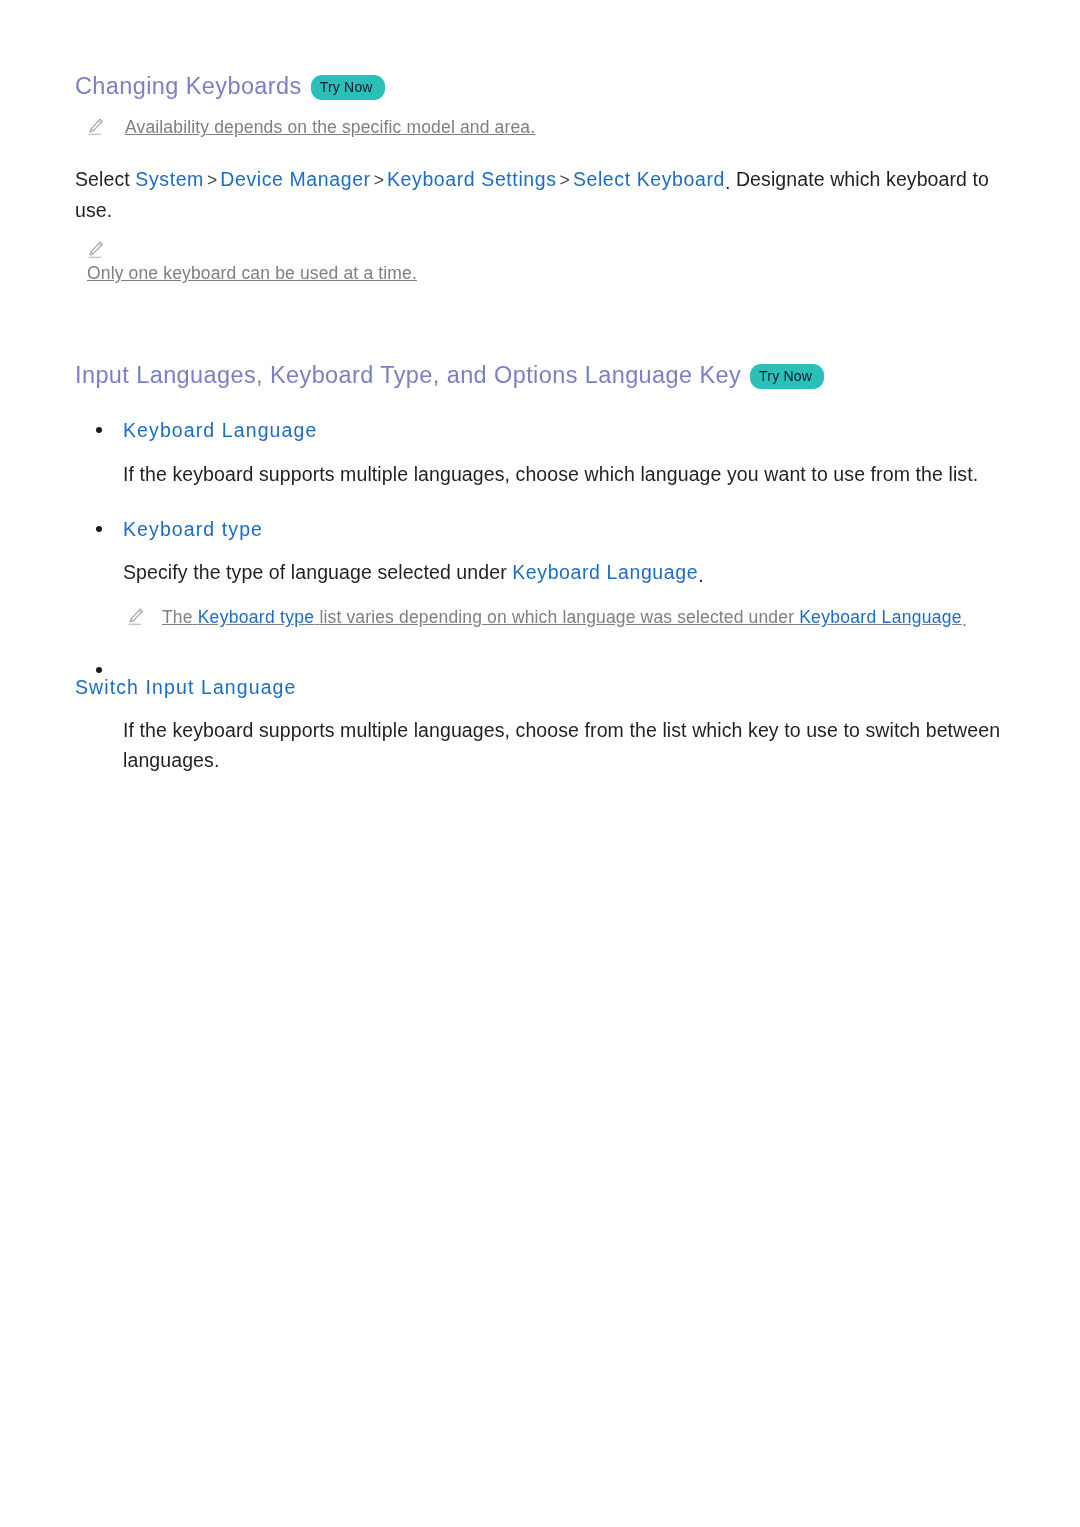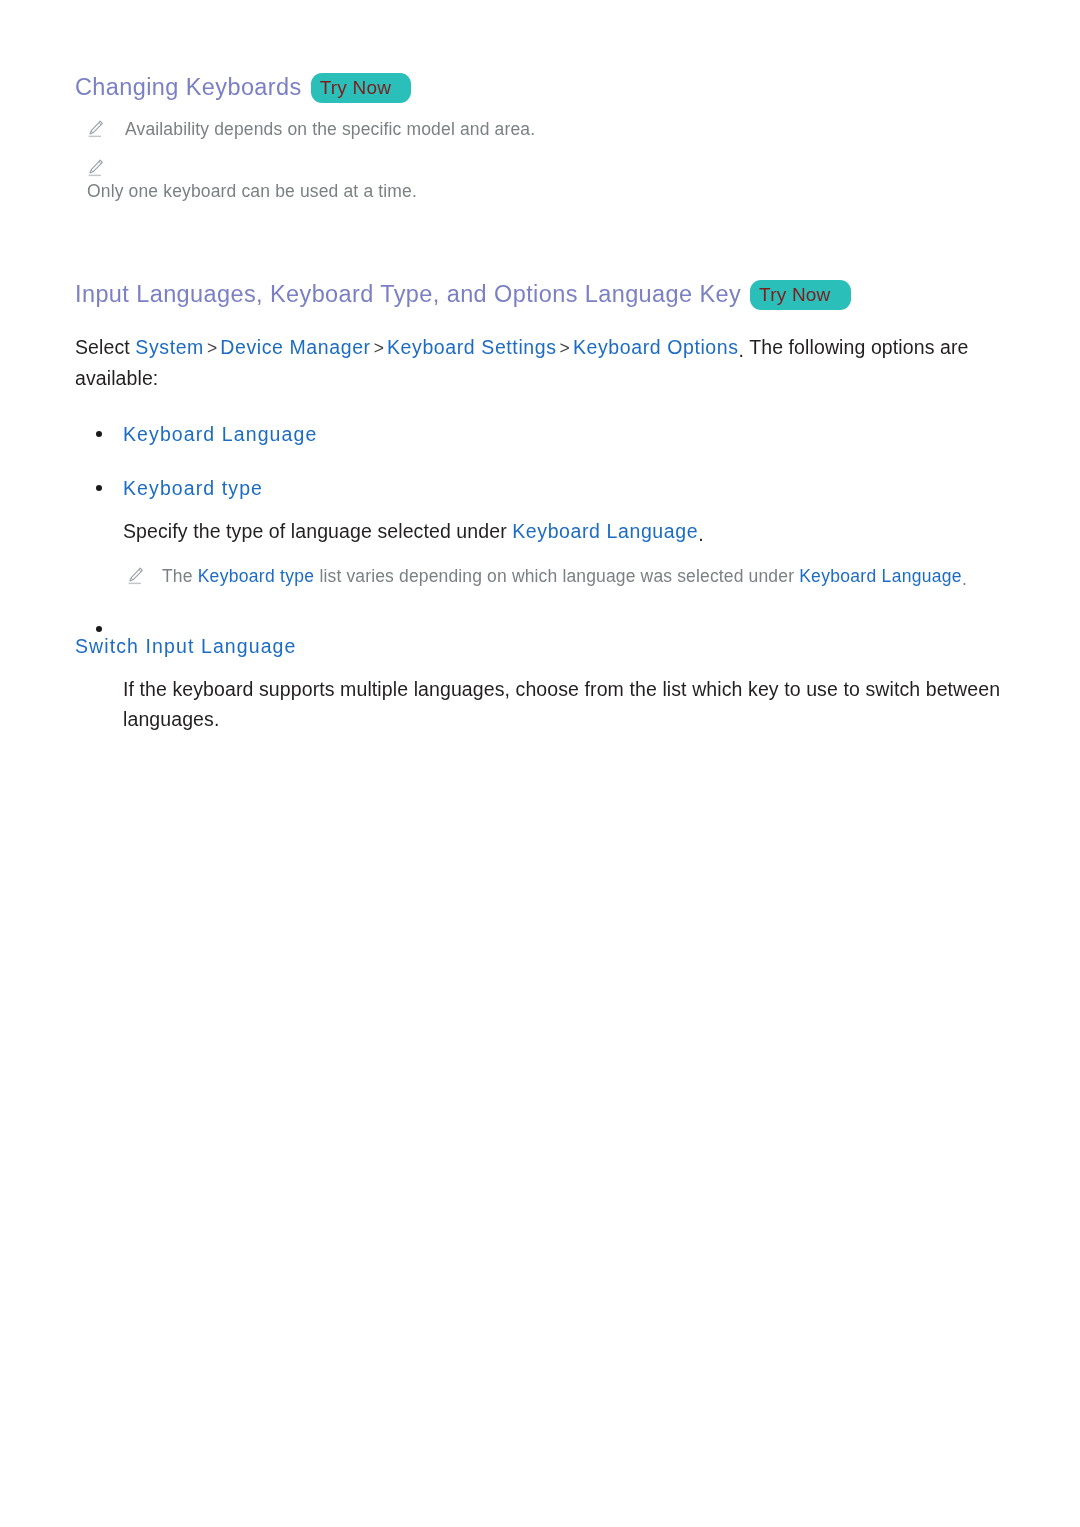--- a/index.html
+++ b/index.html
@@ -33,25 +33,25 @@
     align-items: center;
     flex-wrap: wrap;
     gap: 9px;
   }
   .heading-1 { padding-top: 72px; }
   .heading-2 { padding-top: 74px; }
 
   .try-now {
     display: inline-block;
     background: #2bbfba;
-    color: #7f1d1d;
-    font-size: 19px;
+    color: #0f172a;
+    font-size: 14px;
     line-height: 1;
     letter-spacing: 0.2px;
-    padding: 5px 20px 6px 9px;
+    padding: 5px 12px 6px 9px;
     border-radius: 11px;
     position: relative;
     top: 1px;
     white-space: nowrap;
   }
 
   
   .body-text {
     color: #231f20;
     font-size: 19.5px;
@@ -92,21 +92,21 @@
   .note-2 { padding-top: 12px; padding-left: 12px; flex-direction: column; }
   .note-nested { padding-top: 17px; padding-left: 52px; }
   .note .pencil {
     flex: 0 0 auto;
     width: 17px;
     height: 19px;
     margin-right: 21px;
     margin-top: 4px;
   }
   .note-nested .pencil { margin-right: 18px; }
-  .note-text { flex: 1 1 auto; }
+  .note-text { flex: 1 1 auto; text-decoration: underline; }
   .note-text .lnk { letter-spacing: 0.3px; }
 
   
   .bullet-row {
     display: flex;
     align-items: flex-start;
   }
   .bullet-1 { padding-top: 27px; }
   .bullet-2 { padding-top: 26px; }
   .bullet-3 { padding-top: 25px; flex-direction: column; }
@@ -154,48 +154,49 @@
       <svg viewBox="0 0 17 19" width="17" height="19" xmlns="http://www.w3.org/2000/svg">
         <path d="M13.2 1.2 L15.4 3.4 L6.0 12.8 L3.0 13.9 L4.1 10.9 Z" fill="#ffffff" stroke="#9aa0a6" stroke-width="1.1" stroke-linejoin="round"></path>
         <path d="M11.9 2.5 L14.1 4.7" stroke="#9aa0a6" stroke-width="1"></path>
         <path d="M4.1 10.9 L6.0 12.8" stroke="#9aa0a6" stroke-width="1"></path>
         <rect x="1.6" y="15.6" width="12.4" height="1.5" fill="#c3c7cb"></rect>
       </svg>
     </span>
     <span class="note-text">Availability depends on the specific model and area.</span>
   </div>
 
+  <p class="body-text path-line">
+    <span>Select</span>
+    <span class="lnk">System</span><span class="sep">&gt;</span><span class="lnk">Device Manager</span><span class="sep">&gt;</span><span class="lnk">Keyboard Settings</span><span class="sep">&gt;</span><span class="lnk">Select Keyboard</span><span class="prd">.</span>
+    <span>Designate which keyboard to use.</span>
+  </p>
 
   <div class="note note-2">
     <span class="pencil">
       <svg viewBox="0 0 17 19" width="17" height="19" xmlns="http://www.w3.org/2000/svg">
         <path d="M13.2 1.2 L15.4 3.4 L6.0 12.8 L3.0 13.9 L4.1 10.9 Z" fill="#ffffff" stroke="#9aa0a6" stroke-width="1.1" stroke-linejoin="round"></path>
         <path d="M11.9 2.5 L14.1 4.7" stroke="#9aa0a6" stroke-width="1"></path>
         <path d="M4.1 10.9 L6.0 12.8" stroke="#9aa0a6" stroke-width="1"></path>
         <rect x="1.6" y="15.6" width="12.4" height="1.5" fill="#c3c7cb"></rect>
       </svg>
     </span>
     <span class="note-text">Only one keyboard can be used at a time.</span>
   </div>
 
   <h2 class="section-heading heading-2">
     <span>Input Languages, Keyboard Type, and Options Language Key</span>
     <span class="try-now">Try Now</span>
   </h2>
 
-  <p class="body-text path-line">
-    <span>Select</span>
-    <span class="lnk">System</span><span class="sep">&gt;</span><span class="lnk">Device Manager</span><span class="sep">&gt;</span><span class="lnk">Keyboard Settings</span><span class="sep">&gt;</span><span class="lnk">Keyboard Options</span><span class="prd">.</span>
-    <span>The following options are available:</span>
-  </p>
 
   <div class="bullet-row bullet-1">
     <span class="dot"></span>
     <span class="bullet-label">Keyboard Language</span>
   </div>
+  <p class="desc desc-1">If the keyboard supports multiple languages, choose which language you want to use from the list.</p>
 
   <div class="bullet-row bullet-2">
     <span class="dot"></span>
     <span class="bullet-label">Keyboard type</span>
   </div>
   <p class="desc desc-2">
     <span>Specify the type of language selected under</span>
     <span class="lnk">Keyboard Language</span><span class="prd">.</span>
   </p>
 

